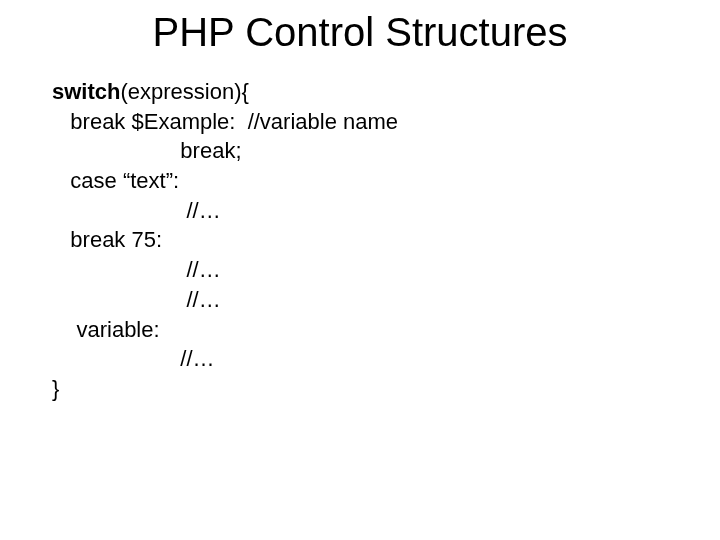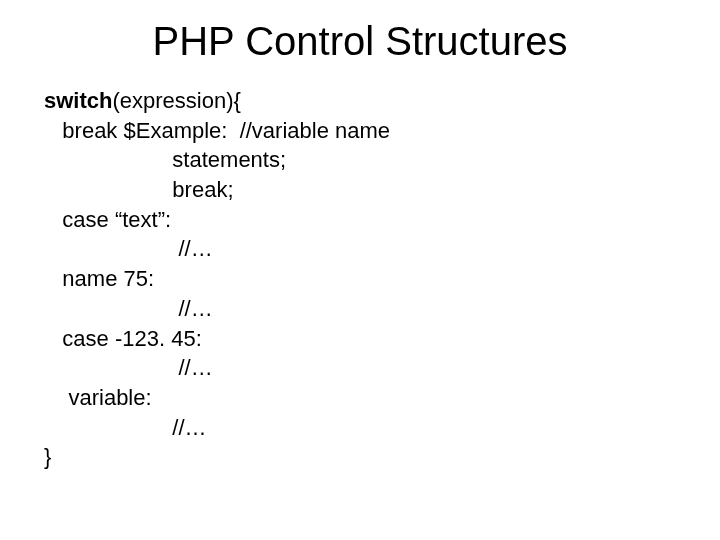--- a/index.html
+++ b/index.html
@@ -15,50 +15,49 @@
     width: 720px;
     height: 540px;
     position: relative;
     box-sizing: border-box;
   }
   .title {
     font-size: 40px;
     font-weight: normal;
     text-align: center;
     margin: 0;
-    padding-top: 19px;
+    padding-top: 10px;
     letter-spacing: 0px;
   }
   .code {
     font-size: 22px;
     line-height: 1.35;
     padding-left: 44px;
     padding-top: 22px;
   }
   .line {
     white-space: pre;
+    margin-left: 8px;
   }
   .bold {
     font-weight: bold;
   }
 </style>
 </head>
 <body>
 
 <div class="slide">
   <h1 class="title">PHP Control Structures</h1>
 
   <div class="code">
     <div class="line"><span class="bold">switch</span><span>(expression){</span></div>
     <div class="line">   break $Example:  //variable name</div>
-    <div class="line">                     statements;</div>
     <div class="line">                     break;</div>
     <div class="line">   case “text”:</div>
     <div class="line">                      //…</div>
-    <div class="line">   name 75:</div>
+    <div class="line">   break 75:</div>
     <div class="line">                      //…</div>
-    <div class="line">   case -123. 45:</div>
     <div class="line">                      //…</div>
     <div class="line">    variable:</div>
     <div class="line">                     //…</div>
     <div class="line">}</div>
   </div>
 </div>
 
 </body></html>

